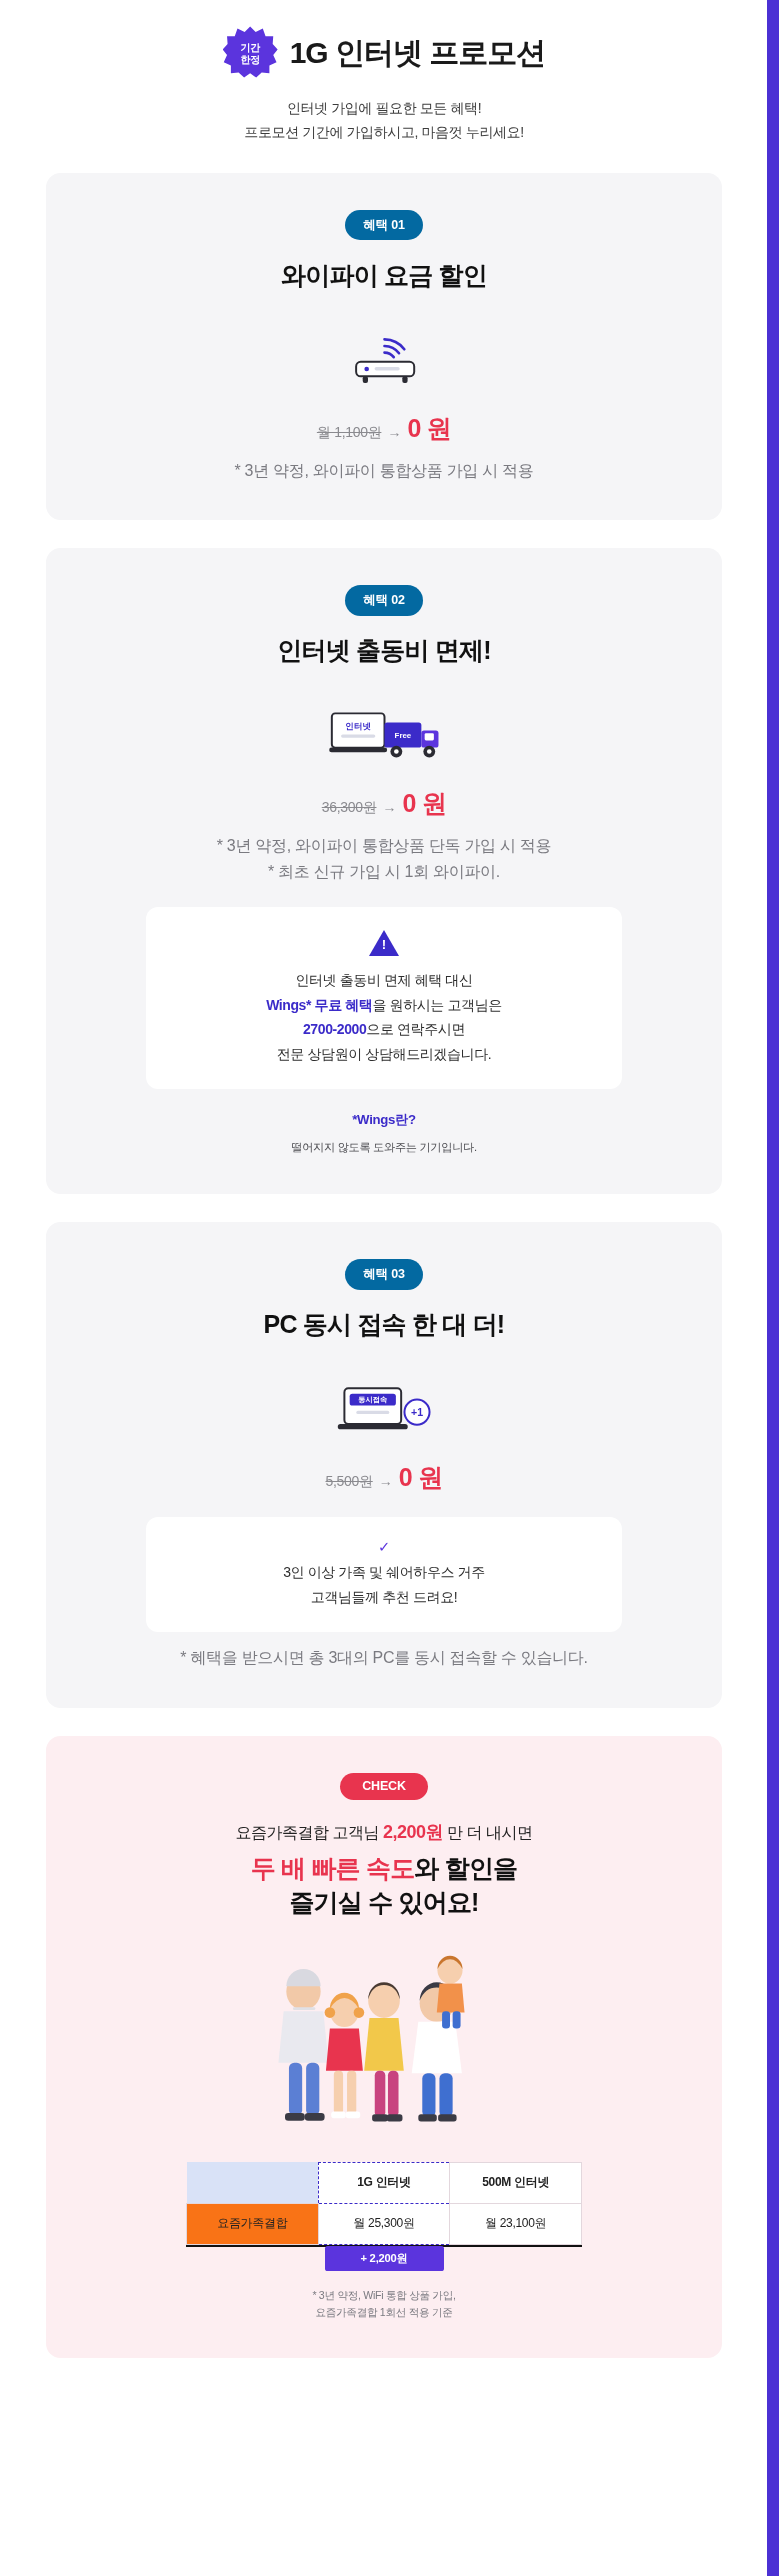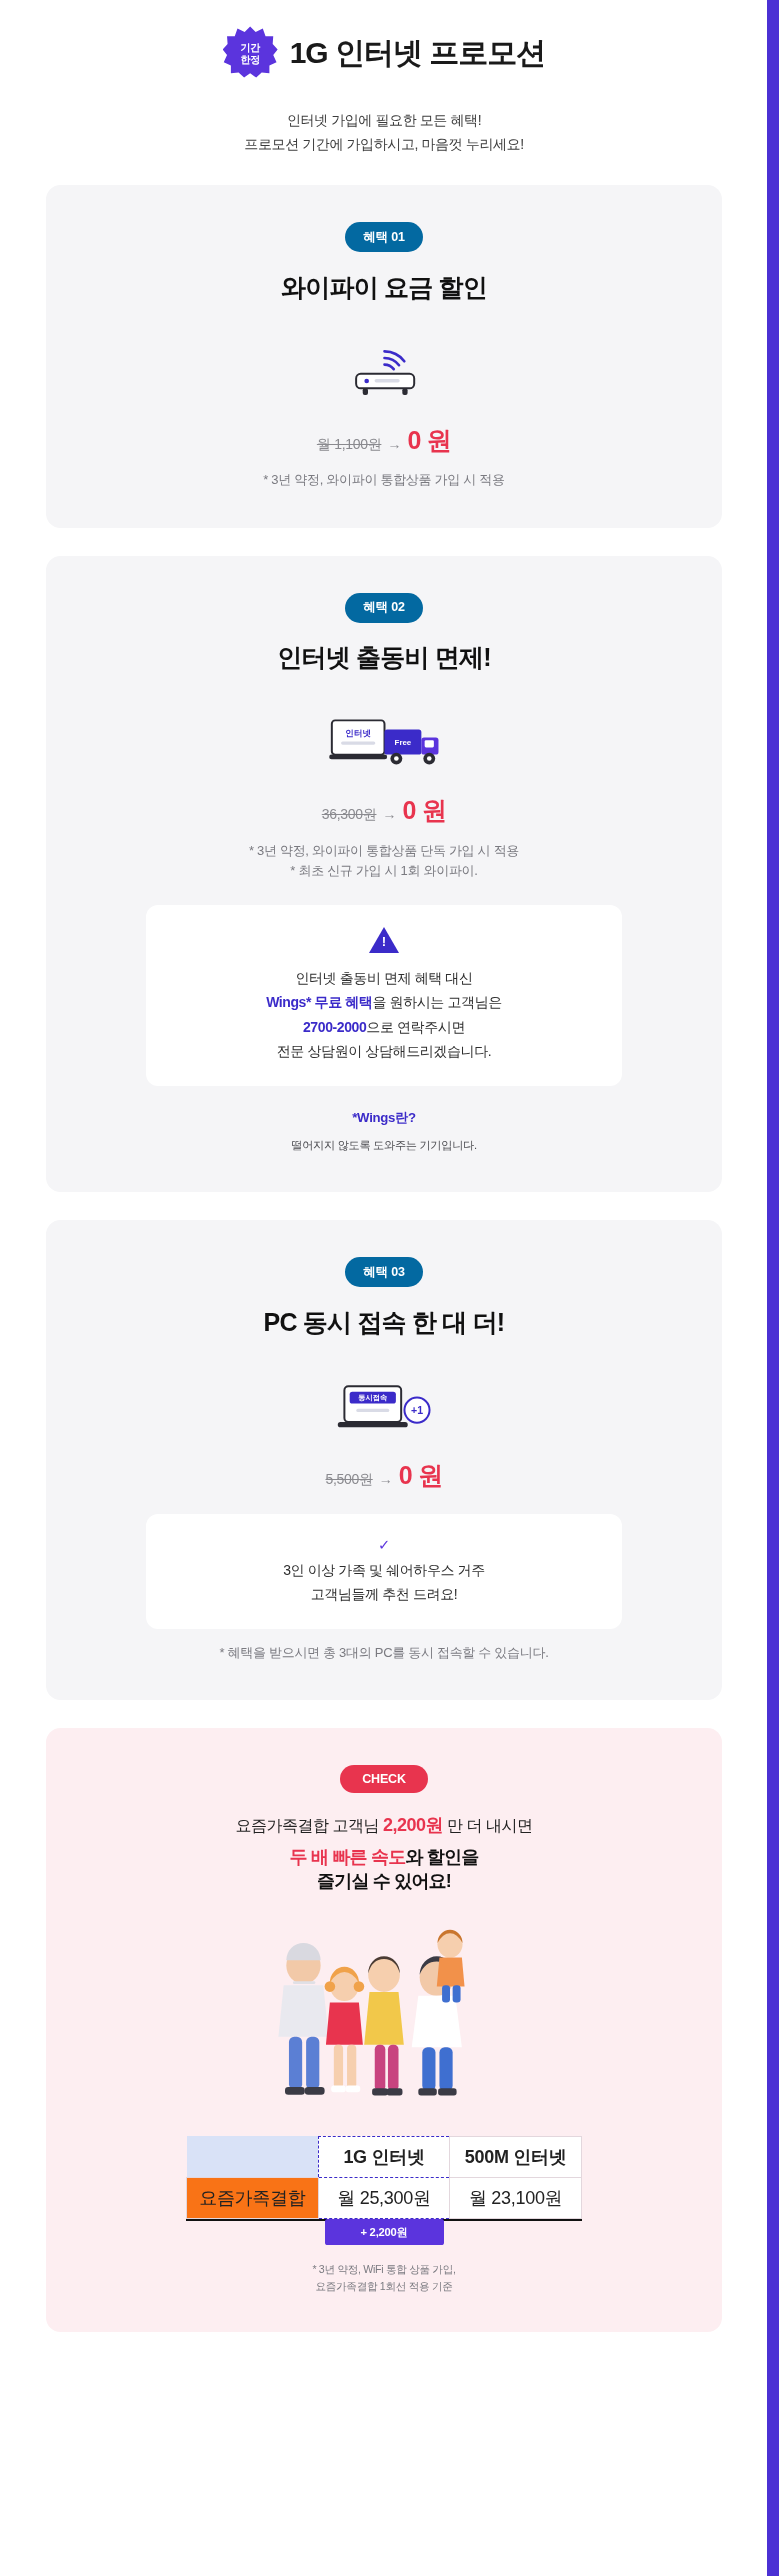--- a/index.html
+++ b/index.html
@@ -62,21 +62,21 @@
     line-height: 1.15;
     letter-spacing: -0.3px;
   }
   .main-title {
     font-size: 30px;
     font-weight: bold;
     color: #1a1a1a;
     letter-spacing: -1px;
   }
   .header-sub {
-    margin-top: 28px;
+    margin-top: 16px;
     font-size: 14px;
     line-height: 1.7;
     color: #3c3c3c;
     letter-spacing: -0.4px;
   }
 
   
   .card {
     margin: 28px 46px 0 46px;
     background: #f5f5f7;
@@ -128,21 +128,21 @@
     color: #8a8a8f;
   }
   .price-new {
     font-size: 25px;
     font-weight: bold;
     color: #e8344e;
     letter-spacing: -0.7px;
   }
   .note {
     margin-top: 13.2px;
-    font-size: 13px;
+    font-size: 16px;
     color: #7a7a80;
     line-height: 1.6;
     letter-spacing: -0.3px;
   }
 
   
   .illus {
     margin-top: 24px;
     display: flex;
     justify-content: center;
@@ -212,21 +212,21 @@
   .check-lead {
     margin-top: 18.5px;
     font-size: 16px;
     color: #222222;
     letter-spacing: -0.5px;
     line-height: 1.6;
   }
   .check-lead b { color: #e8344e; font-weight: bold; font-size: 18px; }
   .check-headline {
     margin-top: 5.3px;
-    font-size: 18px;
+    font-size: 25px;
     font-weight: bold;
     color: #111111;
     line-height: 1.35;
     letter-spacing: -0.8px;
   }
   .check-headline .red { color: #e8344e; }
 
   
   .family {
     margin: 20px auto 0 auto;
@@ -241,21 +241,21 @@
     width: 396px;
     position: relative;
   }
   .ctable {
     width: 100%;
     border-collapse: collapse;
     table-layout: fixed;
   }
   .ctable td, .ctable th {
     height: 41px;
-    font-size: 18px;
+    font-size: 12px;
     letter-spacing: -0.3px;
     text-align: center;
     color: #222222;
     font-weight: normal;
   }
   .ctable tr.head td { font-weight: bold; }
   .cell-blank { background: #d9e2f7; }
   .cell-1g {
     background: #ffffff;
     border: 1.3px dashed #3b2bc9;

